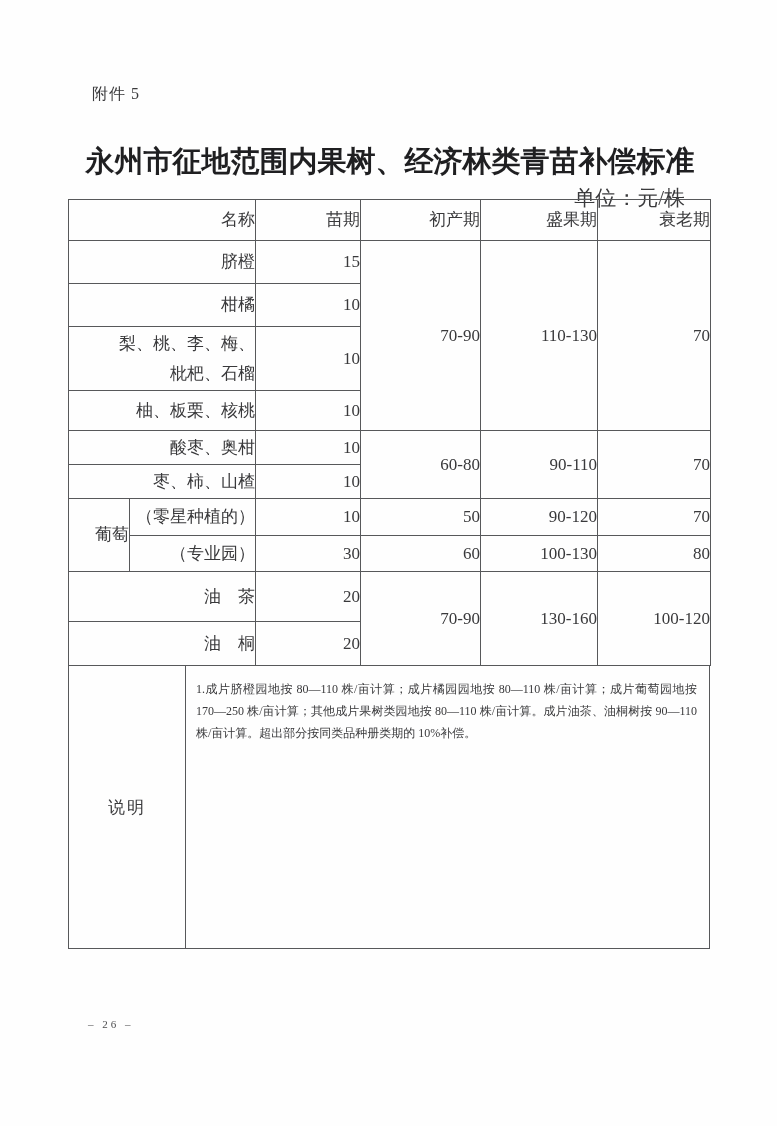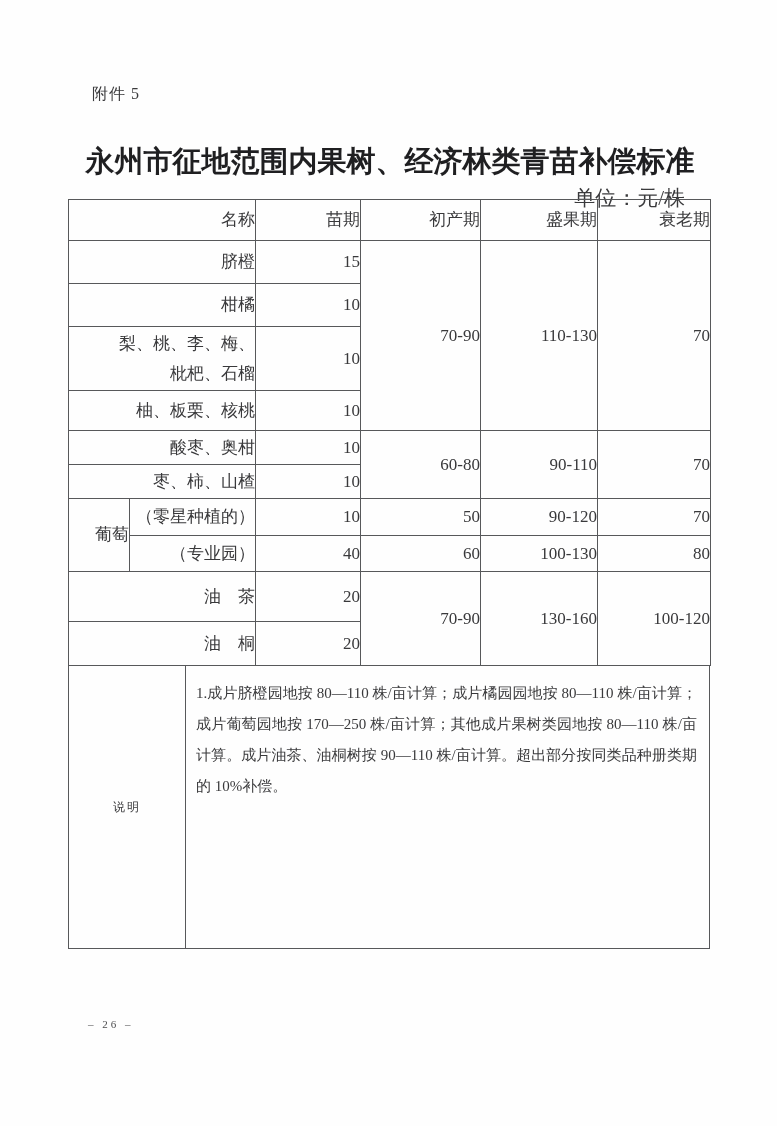--- a/index.html
+++ b/index.html
@@ -42,25 +42,25 @@
   tr.h36 { height: 36px; } tr.h50 { height: 50px; } tr.h44 { height: 44px; }
   .notes {
     display: flex; width: 640px;
     border: 1px solid #57585a; border-top: none;
     min-height: 282px;
   }
   .notes-label {
     width: 116px; flex: 0 0 116px;
     border-right: 1px solid #57585a;
     display: flex; align-items: center; justify-content: center;
-    font-size: 12px; letter-spacing: 2px; color: #39393b;
+    font-size: 17px; letter-spacing: 2px; color: #39393b;
   }
   .notes-body {
     flex: 1 1 auto; padding: 12px 12px 10px 10px;
-    font-size: 15px; line-height: 31px; color: #39393b;
+    font-size: 12px; line-height: 22px; color: #39393b;
     text-align: justify;
   }
   .notes-body p { margin: 0; }
   .page-number {
     position: absolute; left: 88px; top: 1018px;
     font-size: 11px; color: #4c4c4e; letter-spacing: 3px;
   }
 </style>
 </head>
 <body>
@@ -125,21 +125,21 @@
         <tr class="h37">
           <td rowspan="2">葡萄</td>
           <td>（零星种植的）</td>
           <td>10</td>
           <td>50</td>
           <td>90-120</td>
           <td>70</td>
         </tr>
         <tr class="h36">
           <td>（专业园）</td>
-          <td>40</td>
+          <td>30</td>
           <td>60</td>
           <td>100-130</td>
           <td>80</td>
         </tr>
         <tr class="h50">
           <td colspan="2">油　茶</td>
           <td>20</td>
           <td rowspan="2">70-90</td>
           <td rowspan="2">130-160</td>
           <td rowspan="2">100-120</td>

